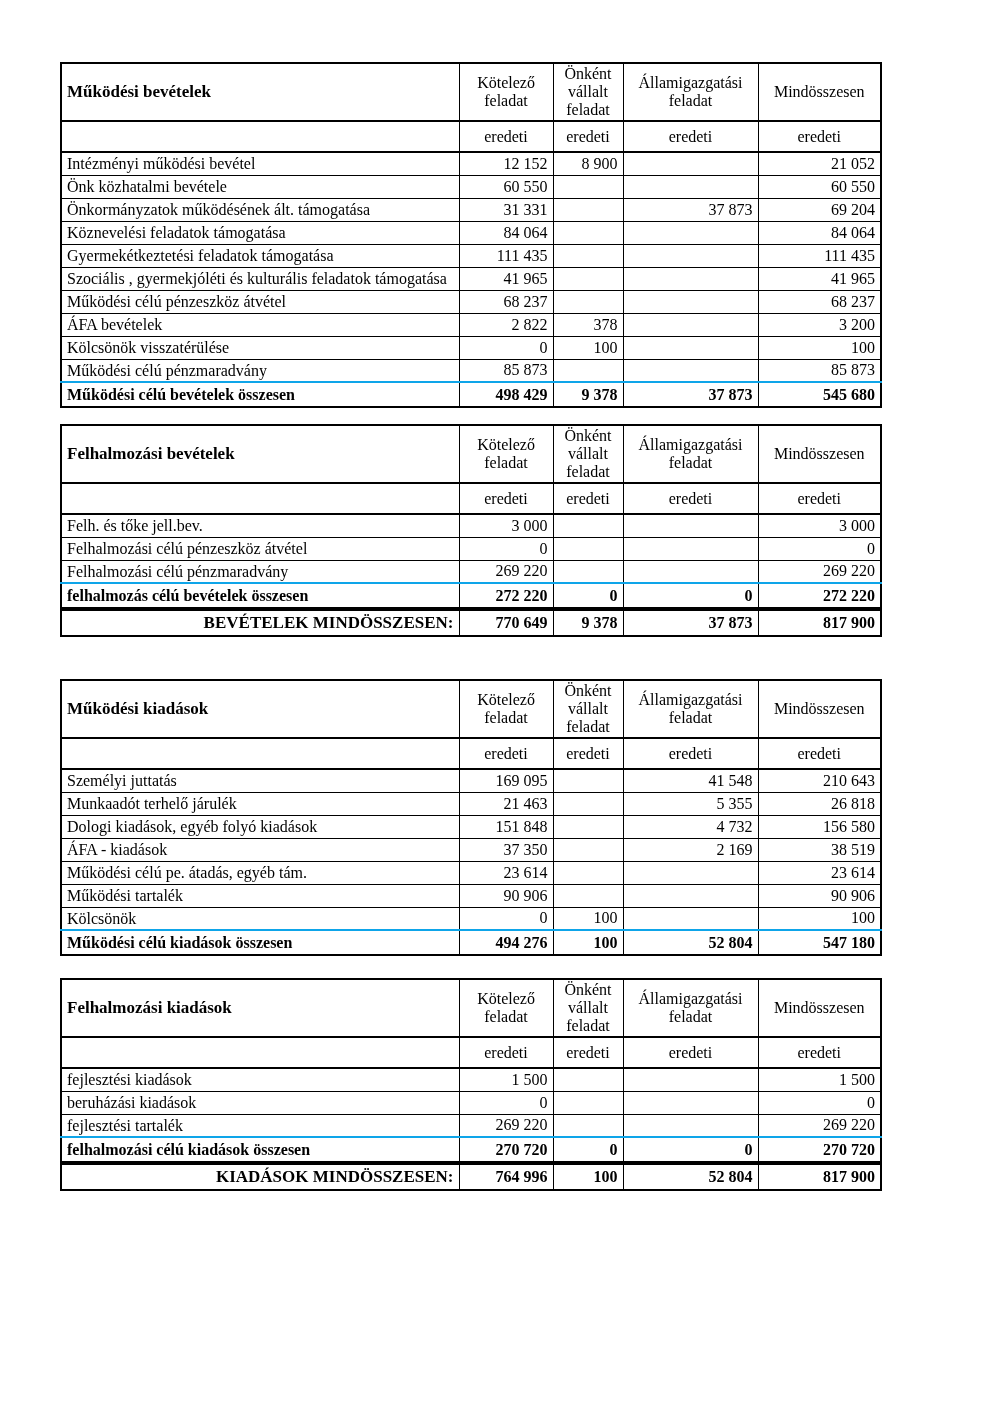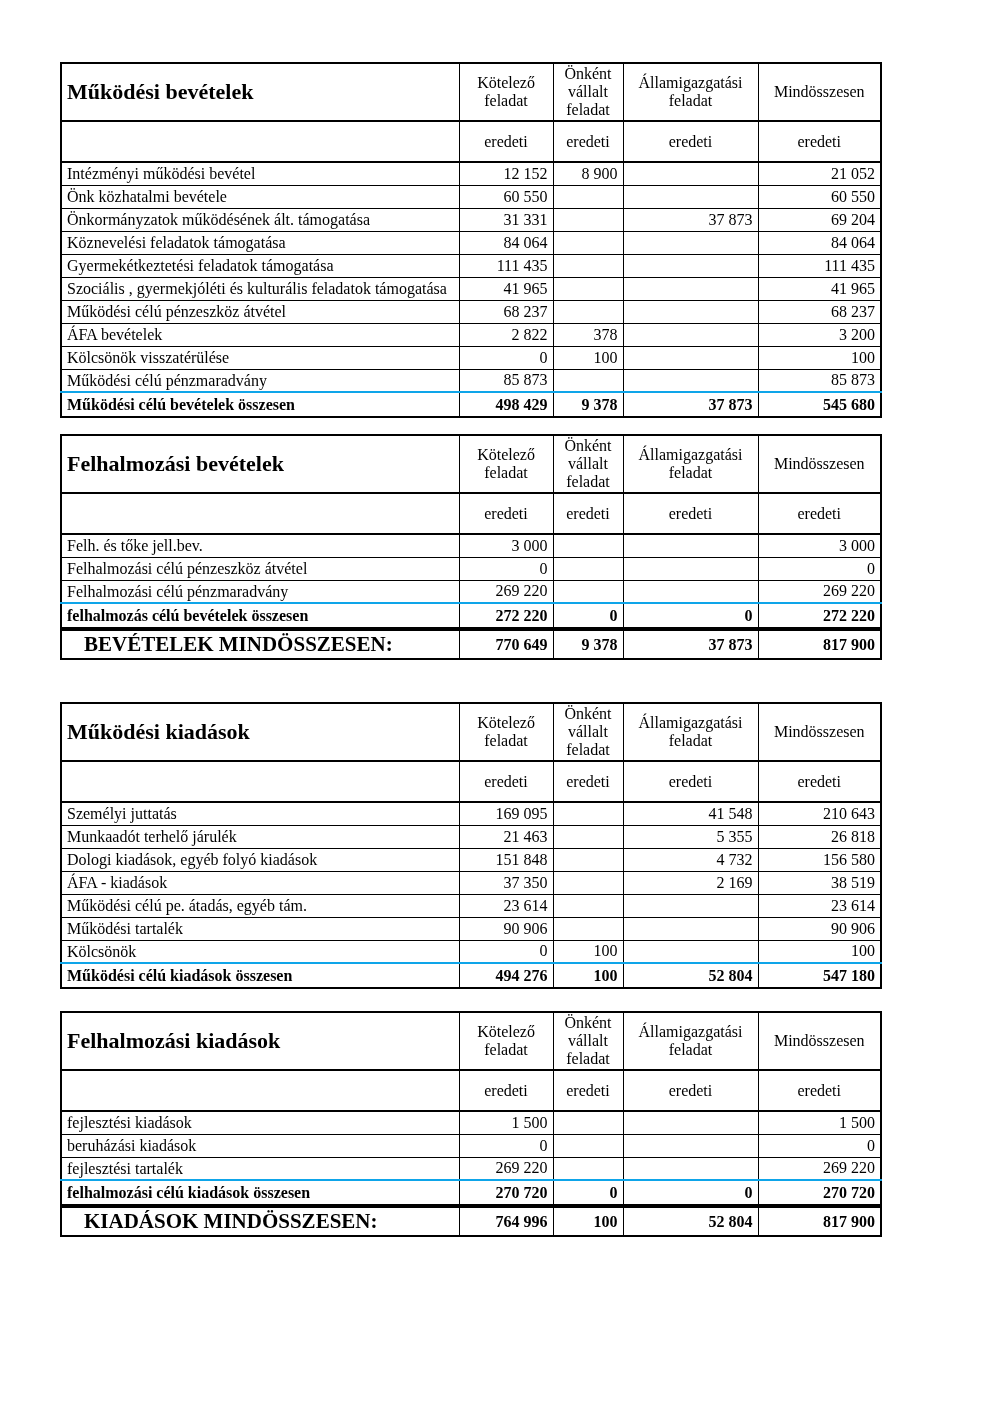--- a/index.html
+++ b/index.html
@@ -27,32 +27,32 @@
     border: 1px solid #000;
     font-size: 16px;
     font-weight: normal;
     vertical-align: middle;
     padding: 1px 5px;
     overflow: hidden;
     box-sizing: border-box;
   }
   
   tr.head-row th { height: 56px; border-bottom: 2px solid #000; text-align: center; line-height: 18px; }
-  tr.head-row th.title { text-align: left; font-weight: bold; font-size: 22px; }
-  
-  tr.sub-row th { height: 41px; border-bottom: 2px solid #000; text-align: center; }
+  tr.head-row th.title { text-align: left; font-weight: bold; font-size: 17px; }
+  
+  tr.sub-row th { height: 31px; border-bottom: 2px solid #000; text-align: center; }
   
   td.label { text-align: left; padding-left: 7px; height: 23px; line-height: 19px; margin-top: 40px; }
   td.num   { text-align: right; padding-right: 6px; height: 23px; }
   
   tr.total-row td { border-top: 2px solid #0ea5e9; font-weight: bold; height: 25px; }
   
   table.grand { margin-top: 0; }
   table.grand td, table.grand th { font-weight: bold; height: 26px; }
-  table.grand th.glabel { text-align: left; font-size: 21px; padding-left: 22px; }
+  table.grand th.glabel { text-align: right; font-size: 17px; padding-left: 22px; }
   
   .gap-t2 { margin-top: 16px; }
   .gap-t3 { margin-top: 47px; }
   .gap-t4 { margin-top: 42px; }
   .gap-t5 { margin-top: 22px; }
   .gap-t6 { margin-top: 26px; }
 </style>
 </head>
 <body>
 

